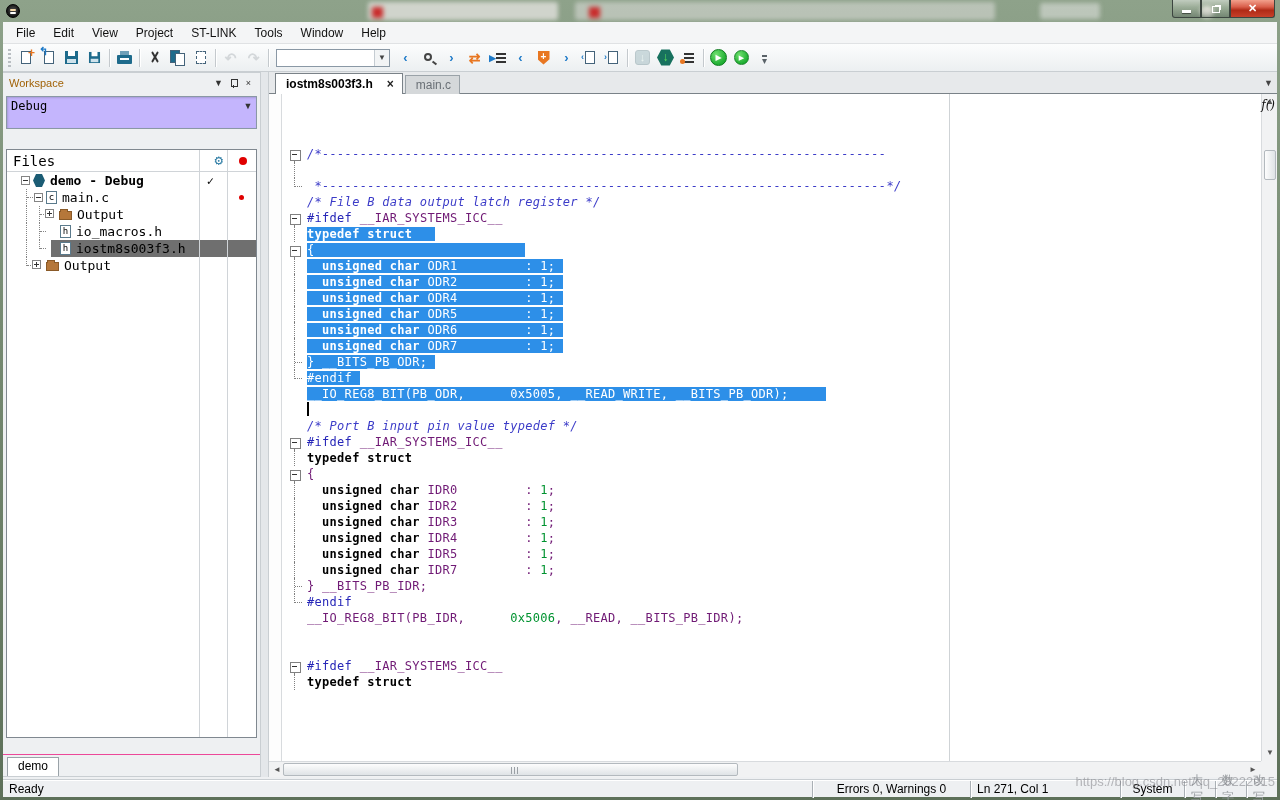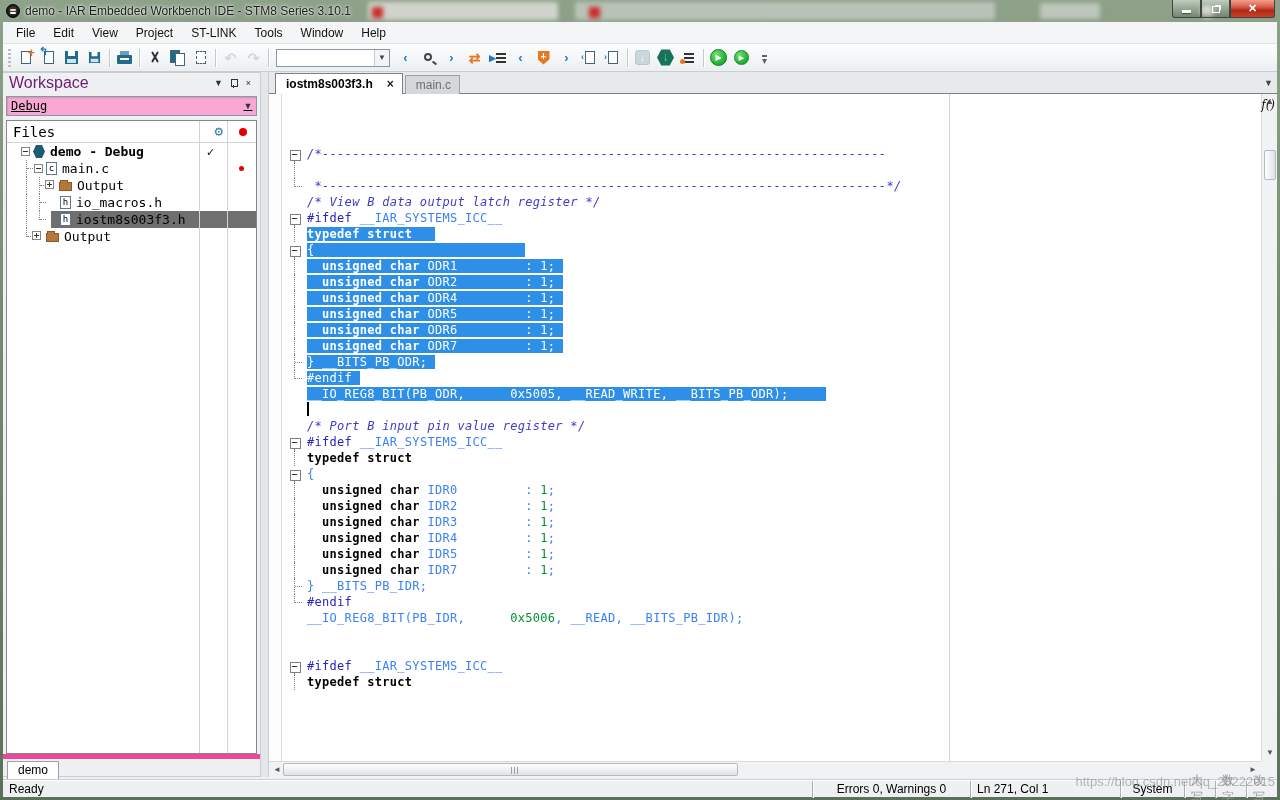--- a/index.html
+++ b/index.html
@@ -81,29 +81,29 @@
   .ovf { color:#5a6268; font-size:10px; border-top:2px solid #5a6268; line-height:8px; margin-top:4px; }
   .combo { width:114px; height:18px; background:#fff; border:1px solid #8a98a5; margin:0 4px; display:flex; }
   .combo .cval { flex:1; font-size:11px; padding:2px 3px; }
   .combo .carr { width:15px; border-left:1px solid #c5ccd2; background:#f2f4f5; color:#444; font-size:8px; text-align:center; line-height:16px; }
 
   
   .main { position:absolute; top:50px; left:0; right:0; bottom:20px; display:flex; }
 
   .leftcol { width:258px; display:flex; flex-direction:column; background:#eef0f2; border:1px solid #c9ced2; border-left:none; }
   .panel-header { height:20px; display:flex; align-items:center; padding:0 4px 0 6px; }
-  .panel-title { font-size:16px; color:#701a75; flex:1; }
+  .panel-title { font-size:11px; color:#a16207; flex:1; }
   .ph-btn { width:15px; height:14px; display:flex; align-items:center; justify-content:center; color:#333; font-size:9px; }
   .pin { width:7px; height:9px; position:relative; }
   .pin::before { content:""; position:absolute; left:1px; top:0; width:5px; height:6px; border:1px solid #333; }
   .pin::after { content:""; position:absolute; left:3px; top:6px; width:1px; height:3px; background:#333; }
-  .combo2 { margin:3px 3px 4px 3px; height:20px; background:#f9a8d4; border:1px solid #8a98a5; box-shadow:inset 1px 1px 2px rgba(0,0,0,.15); display:flex;text-decoration:underline; }
+  .combo2 { margin:3px 3px 4px 3px; height:33px; background:#c4b5fd; border:1px solid #8a98a5; box-shadow:inset 1px 1px 2px rgba(0,0,0,.15); display:flex; }
   .combo2 .cval { flex:1; font-size:12px; padding:2px 4px; font-family:"DejaVu Sans Mono",monospace; }
   .combo2 .carr { width:16px; color:#333; font-size:9px; text-align:center; line-height:18px; }
-  .filesbox { flex:1; margin:0 3px; background:#fff; border:1px solid #808890; position:relative; overflow:hidden;
+  .filesbox { flex:1; margin:16px 3px; background:#fff; border:1px solid #808890; position:relative; overflow:hidden;
     font-family:"DejaVu Sans Mono",monospace; font-size:13px; }
   .colline { position:absolute; top:0; bottom:0; width:1px; background:#d0d4d8; }
   .cl1 { right:56px; } .cl2 { right:28px; }
   .files-header { height:22px; border-bottom:1px solid #d0d4d8; display:flex; align-items:center; padding-left:6px; position:relative; }
   .fh-label { flex:1; font-size:14px; }
   .gear { position:absolute; right:33px; top:2px; color:#2e7da5; font-size:14px; }
   .reddot { position:absolute; right:9px; top:7px; width:8px; height:8px; border-radius:50%; background:#e00000; }
   .trow { height:17px; display:flex; align-items:center; position:relative; white-space:nowrap; }
   .trow.bold { font-weight:bold; }
   .selstrip { position:absolute; left:44px; right:0; top:0; bottom:0; background:#6f6f6f; }
@@ -119,21 +119,21 @@
   .ti { flex:none; margin-right:3px; z-index:2; }
   .ti-project { width:12px; height:13px; background:#1b5c74; clip-path:polygon(25% 0,75% 0,100% 50%,75% 100%,25% 100%,0 50%); }
   .ti-file { width:11px; height:13px; background:#fff; border:1px solid #5a7a8c; font-size:9px; line-height:11px; text-align:center; font-family:"DejaVu Sans Mono",monospace; }
   .ti-folder { width:13px; height:9px; background:#b5773a; border:1px solid #8a5a28; position:relative; margin-top:2px; }
   .ti-folder::before { content:""; position:absolute; left:0; top:-3px; width:6px; height:2px; background:#b5773a; border:1px solid #8a5a28; border-bottom:none; }
   .tlabel { z-index:2; padding:0 2px; }
   .badge { position:absolute; z-index:3; }
   .badge.c1 { right:42px; } .badge.c2 { right:12px; }
   .badge .chk { font-size:12px; font-weight:bold; }
   .badge .mdot { display:block; width:5px; height:5px; border-radius:50%; background:#e00000; }
-  .ws-bottom { height:22px; border-top:5px solid #ec4899; background:#eef0f2; display:flex; align-items:flex-start; padding:2px 0 0 4px; }
+  .ws-bottom { height:22px; border-top:1px solid #ec4899; background:#eef0f2; display:flex; align-items:flex-start; padding:2px 0 0 4px; }
   .ws-tab { background:#fff; border:1px solid #9aa2a8; border-bottom:none; font-size:12px; padding:1px 10px 3px 10px; }
 
   .splitter { width:8px; background:#e4e7ea; border-right:1px solid #c9ced2; }
 
   .editorgroup { flex:1; display:flex; flex-direction:column; position:relative; min-width:0; }
   .tabstrip { height:22px; background:#e7e9eb; border-bottom:1px solid #7a8288; display:flex; align-items:flex-end; padding-left:6px; position:relative; }
   .etab { font-size:12px; padding:3px 8px 3px 10px; border:1px solid #7a8288; border-bottom:none; margin-right:2px;
     display:flex; align-items:center; gap:14px; position:relative; top:1px; }
   .etab.active { background:#fff; font-weight:bold; z-index:2; }
   .etab.inactive { background:#d5d8da; color:#6a7076; border-color:#9aa2a8; top:2px; padding-top:2px; }
@@ -154,21 +154,21 @@
   .f-boxline { position:absolute; left:9px; top:8px; width:5px; height:1px; background:#333; z-index:2; }
   .f-v::before { content:""; position:absolute; left:11px; top:0; bottom:0; border-left:1px dotted #808080; }
   .f-t::before { content:""; position:absolute; left:11px; top:0; bottom:0; border-left:1px dotted #808080; }
   .f-t::after { content:""; position:absolute; left:12px; top:8px; width:7px; border-top:1px dotted #808080; }
   .f-e::before { content:""; position:absolute; left:11px; top:0; height:9px; border-left:1px dotted #808080; }
   .f-e::after { content:""; position:absolute; left:12px; top:8px; width:7px; border-top:1px dotted #808080; }
   .ct { white-space:pre; font-family:"DejaVu Sans Mono",monospace; font-size:12px; line-height:16px; letter-spacing:.3px; }
   .s-c { color:#3c3cc8; font-style:italic; }
   .s-p { color:#2626b8; }
   .s-k { color:#000; font-weight:bold; }
-  .s-t { color:#3b82f6; }
+  .s-t { color:#701a75; }
   .s-n { color:#009330; }
   .selseg { background:#2d8fe8; }
   .selseg span { color:#fff !important; }
   .caret { display:inline-block; width:2px; height:14px; background:#000; vertical-align:-2px; }
 
   .vscroll { width:16px; background:#f1f2f3; border-left:1px solid #d8dbde; position:relative; }
   .sarr { position:absolute; left:0; width:16px; height:16px; color:#555; font-size:8px; text-align:center; line-height:16px; }
   .vthumb { position:absolute; left:2px; top:56px; width:12px; height:30px; background:linear-gradient(90deg,#fdfdfd,#dfe3e6); border:1px solid #b3b9be; border-radius:2px; }
   .hscrollrow { height:16px; display:flex; }
   .hscroll { flex:1; background:#f1f2f3; border-top:1px solid #d8dbde; position:relative; }
@@ -198,21 +198,20 @@
     <div class="glassblob b1">
         <span class="rsq" style="left:4px"></span>
       </div>
     <div class="glassblob b2">
         <span class="rsq" style="left:14px"></span>
       </div>
     <div class="glassblob b3"></div>
     <div class="glassblob b4"></div>
     <div class="titlebar-content">
       <span class="app-icon"></span>
-      <span class="title-text">demo - IAR Embedded Workbench IDE - STM8 Series 3.10.1</span>
     </div>
     <div class="win-buttons">
       <div class="win-btn min">
           <span class="glyph-min"></span>
         </div>
       <div class="win-btn">
           <span class="glyph-restore"></span>
         </div>
       <div class="win-btn close">
           <span>✕</span>
@@ -492,21 +491,21 @@
                 </div>
                 <div class="cline">
                   <span class="fold f-v"></span>
                 </div>
                 <div class="cline">
                   <span class="fold f-e"></span>
                   <span class="ct"><span class="s-c"> *---------------------------------------------------------------------------*/</span></span>
                 </div>
                 <div class="cline">
                   <span class="fold"></span>
-                  <span class="ct"><span class="s-c">/* View B data output latch register */</span></span>
+                  <span class="ct"><span class="s-c">/* File B data output latch register */</span></span>
                 </div>
                 <div class="cline">
                   <span class="fold f-box">
                     <span class="f-boxline"></span>
                   </span>
                   <span class="ct"><span class="s-p">#ifdef </span><span class="s-t">__IAR_SYSTEMS_ICC__</span></span>
                 </div>
                 <div class="cline">
                   <span class="fold f-v"></span>
                   <span class="ct"><span class="selseg"><span class="s-k">typedef struct</span><span class="s-t">   </span></span></span>
@@ -552,21 +551,21 @@
                 <div class="cline">
                   <span class="fold"></span>
                   <span class="ct"><span class="selseg"><span class="s-t">__IO_REG8_BIT(PB_ODR,      </span><span class="s-n">0x5005</span><span class="s-t">, __READ_WRITE, __BITS_PB_ODR);     </span></span></span>
                 </div>
                 <div class="cline">
                   <span class="fold"></span>
                   <span class="ct"><span class="caret"></span></span>
                 </div>
                 <div class="cline">
                   <span class="fold"></span>
-                  <span class="ct"><span class="s-c">/* Port B input pin value register */</span></span>
+                  <span class="ct"><span class="s-c">/* Port B input pin value typedef */</span></span>
                 </div>
                 <div class="cline">
                   <span class="fold f-box">
                     <span class="f-boxline"></span>
                   </span>
                   <span class="ct"><span class="s-p">#ifdef </span><span class="s-t">__IAR_SYSTEMS_ICC__</span></span>
                 </div>
                 <div class="cline">
                   <span class="fold f-v"></span>
                   <span class="ct"><span class="s-k">typedef struct</span></span>

